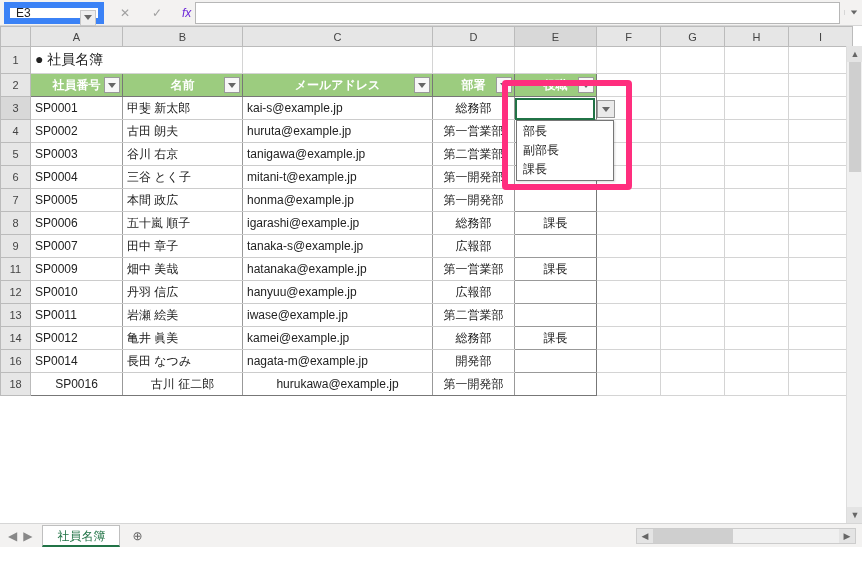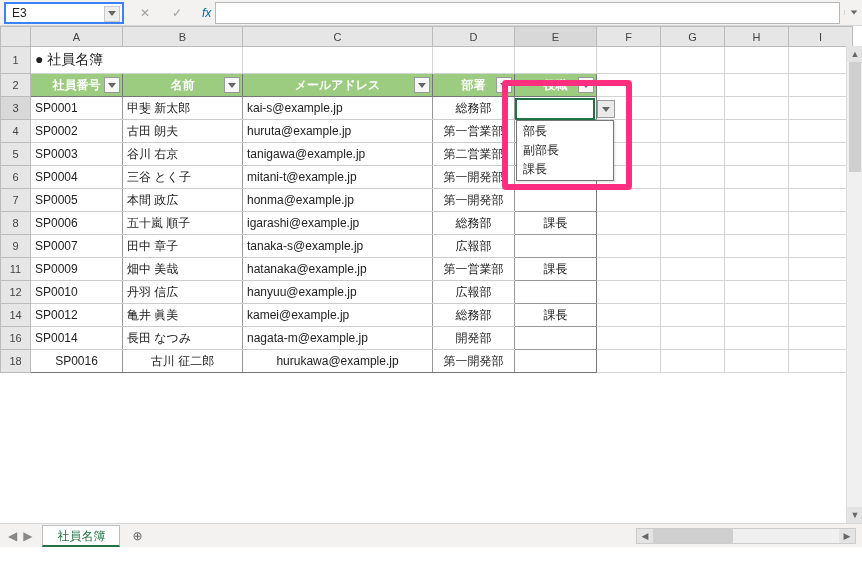--- a/index.html
+++ b/index.html
@@ -1,27 +1,27 @@
 <!DOCTYPE html>
 <html><head>
 <meta charset="utf-8">
 <style>
   * { box-sizing: border-box; }
   html, body { margin: 0; padding: 0; font-family: "Meiryo", "Yu Gothic", sans-serif; font-size: 12px; background: #fff; color: #222; overflow: hidden; }
   .wrap { width: 862px; height: 569px; position: relative; background: #fff; }
 
   
   .topbar { display: flex; align-items: center; height: 26px; border-bottom: 1px solid #d6d6d6; background: #f3f2f1; }
-  .namebox { position: relative; width: 120px; height: 22px; margin: 0 4px; background: #fff; border: 2px solid #3b82f6; display: flex; align-items: center; padding: 0 6px; }
+  .namebox { position: relative; width: 100px; height: 22px; margin: 0 4px; background: #fff; border: 6px solid #3b82f6; display: flex; align-items: center; padding: 0 6px; }
   .namebox .dd { position: absolute; right: 2px; top: 2px; width: 16px; height: 16px; background:#eee; border:1px solid #c8c8c8; display:flex;align-items:center;justify-content:center;}
   .fx-area { display:flex; align-items:center; gap:10px; margin-left:6px;}
   .fx-btn { width:22px; height:20px; display:flex; align-items:center; justify-content:center; color:#666; }
   .fx-btn.cancel { color:#a0a0a0; }
   .fx-btn.check { color:#a0a0a0; }
-  .fx-label { font-style: italic; color:#0369a1; margin-left:4px;}
+  .fx-label { font-style: italic; color:#6d28d9; margin-left:4px;}
   .formula-bar { flex:1; height:22px; margin:2px 4px; background:#fff; border:1px solid #b7b7b7; }
   .fb-expand { width:18px; display:flex;align-items:center;justify-content:center;color:#888; border-left:1px solid #d6d6d6;}
 
   
   .grid { position:relative; height: 490px; overflow:hidden; }
   table { border-collapse: collapse; table-layout: fixed; }
   th.colhdr, th.rowhdr, td.cell { border: 1px solid #d4d4d4; }
   th.corner { width:30px; height:20px; background:#e6e6e6; border:1px solid #bbb; }
   th.colhdr { height:20px; background:#e6e6e6; font-weight:normal; color:#444; font-size:11px; border:1px solid #bbb; }
   th.colhdr.active { background:#d8d8d8; }
@@ -276,20 +276,32 @@
             <td class="cell databord">丹羽 信広</td>
             <td class="cell databord">hanyuu@example.jp</td>
             <td class="cell databord center">広報部</td>
             <td class="cell databord center eborder"></td>
             <td class="cell"></td>
             <td class="cell"></td>
             <td class="cell"></td>
             <td class="cell"></td>
           </tr>
           <tr>
+            <th class="rowhdr">13</th>
+            <td class="cell databord">SP0011</td>
+            <td class="cell databord">岩瀬 絵美</td>
+            <td class="cell databord">iwase@example.jp</td>
+            <td class="cell databord center">第二営業部</td>
+            <td class="cell databord center eborder"></td>
+            <td class="cell"></td>
+            <td class="cell"></td>
+            <td class="cell"></td>
+            <td class="cell"></td>
+          </tr>
+          <tr>
             <th class="rowhdr">14</th>
             <td class="cell databord">SP0012</td>
             <td class="cell databord">亀井 眞美</td>
             <td class="cell databord">kamei@example.jp</td>
             <td class="cell databord center">総務部</td>
             <td class="cell databord center eborder">課長</td>
             <td class="cell"></td>
             <td class="cell"></td>
             <td class="cell"></td>
             <td class="cell"></td>

